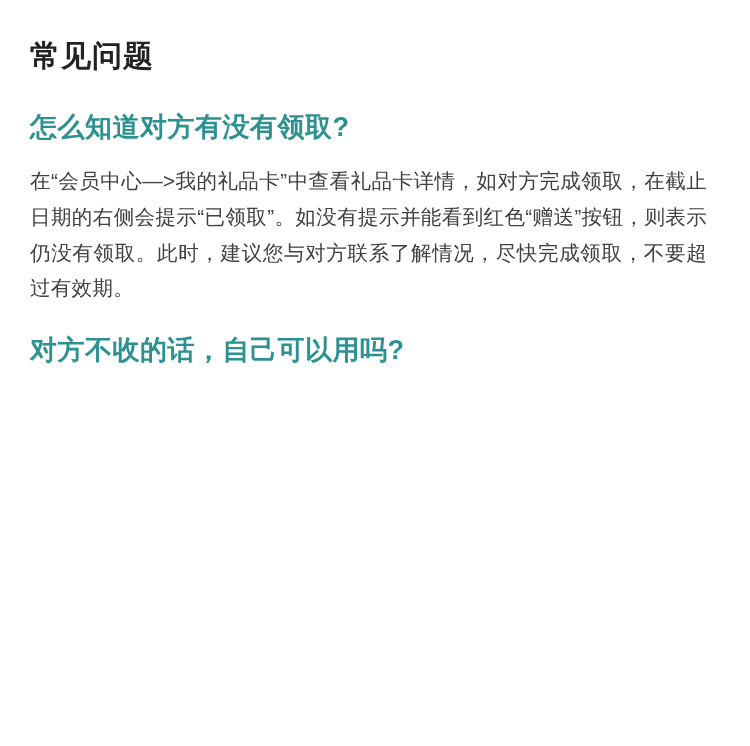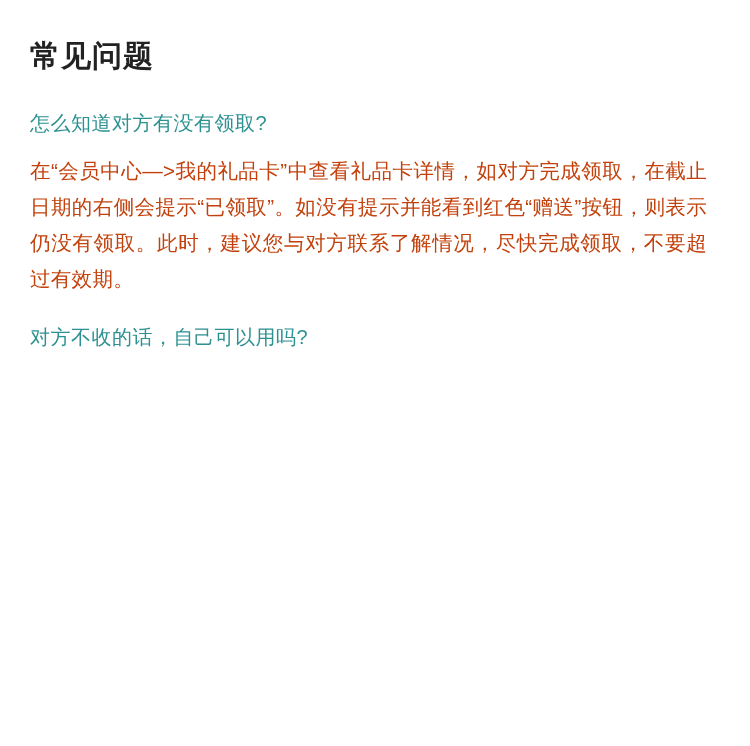--- a/index.html
+++ b/index.html
@@ -26,30 +26,30 @@
     font-weight: bold;
     color: #222222;
     letter-spacing: 1px;
     margin: 0 0 34px 0;
     line-height: 1.3;
   }
   .faq-item {
     margin-bottom: 26px;
   }
   .faq-question {
-    font-size: 20px;
-    font-weight: normal;
+    font-size: 27px;
+    font-weight: bold;
     color: #2e9191;
     letter-spacing: 0.5px;
     line-height: 1.4;
     margin: 0 0 16px 0;
   }
   .faq-answer {
     font-size: 20.5px;
-    color: #c2410c;
+    color: #404040;
     line-height: 1.75;
     letter-spacing: 0.3px;
     margin: 0;
     text-align: justify;
   }
   .faq-item:last-child {
     margin-bottom: 12px;
   }
 </style>
 </head>

